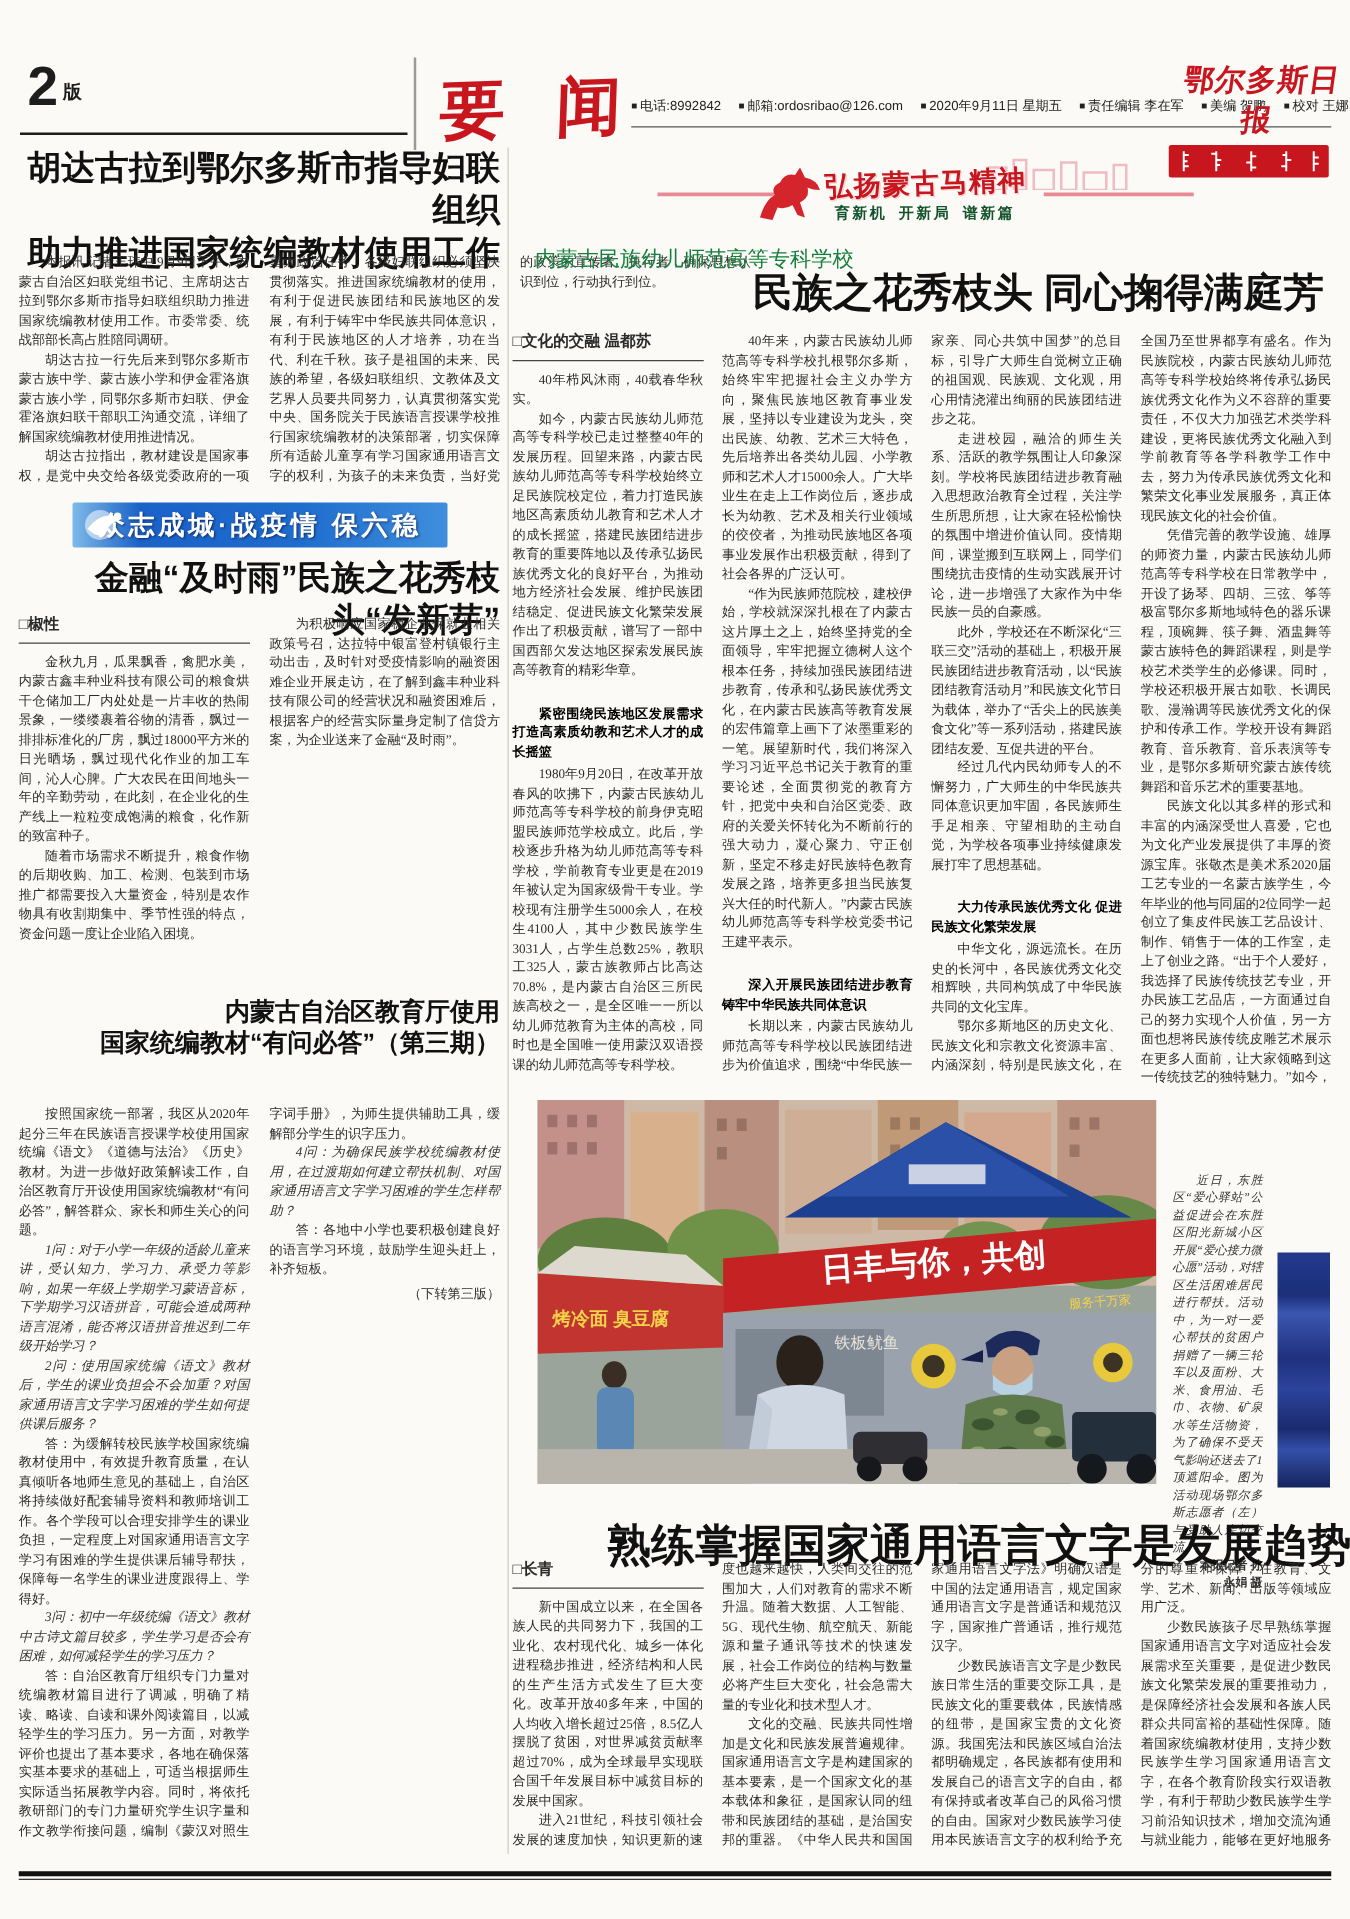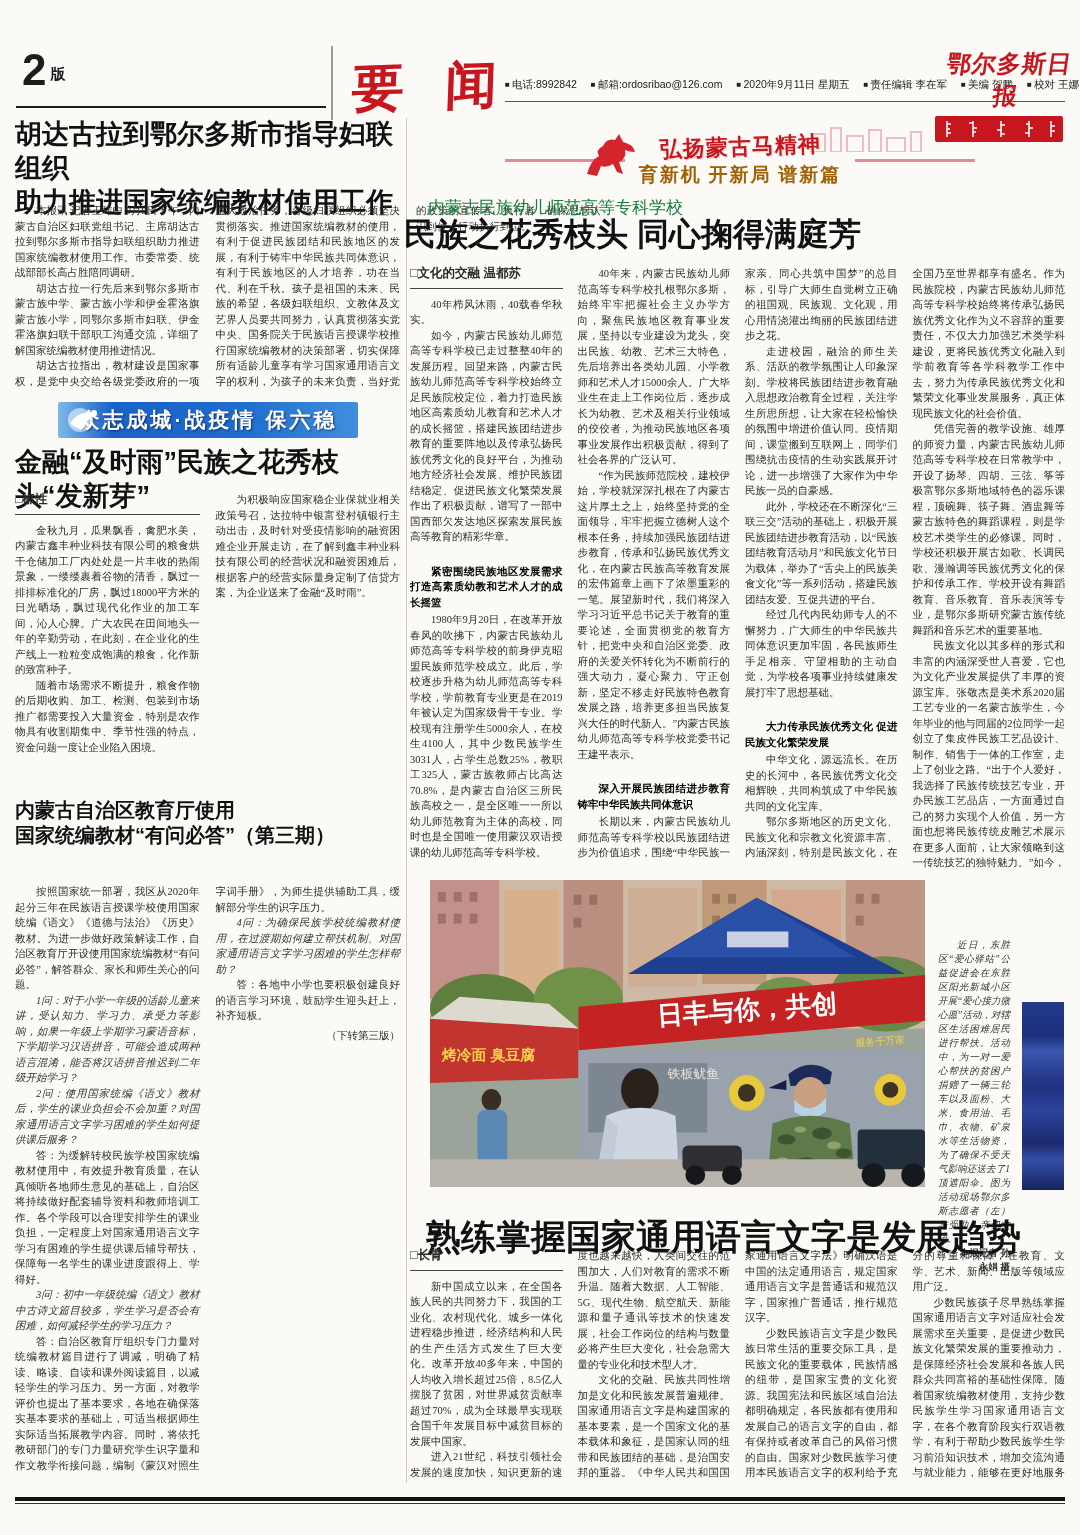--- a/index.html
+++ b/index.html
@@ -18,21 +18,21 @@
     font-family:"Liberation Serif",serif;transform:skewX(-4deg) rotate(-2deg);}
   .infoline{font-size:10.5px;color:#222;font-family:"Liberation Sans",sans-serif;white-space:nowrap;}
   .infoline span{margin-right:14px;margin-top:40px;}
   .infoline span::before{content:"■ ";font-size:8px;vertical-align:1px;}
   .hdr-grayline{background:#555;height:1px;}
   .masthead{color:#c8161e;font-weight:bold;font-size:24px;letter-spacing:1px;
     transform:skewX(-8deg);font-family:"Liberation Serif",serif;}
   .mong-box{background:#c8161e;border-radius:2px;width:128px;height:26px;display:flex;align-items:center;justify-content:space-around;}
   
   .headline{font-family:"Liberation Sans",sans-serif;font-weight:bold;color:#111;
-    text-align:left;line-height:1.25;}
+    text-align:right;line-height:1.25;}
   .kicker{font-family:"Liberation Sans",sans-serif;font-size:17px;color:#15803d;}
   .cols{column-fill:auto;text-align:justify;font-size:10.5px;line-height:15.5px;color:#2b2b2b;}
   .cols-2{column-count:2;column-gap:16px;}
   .cols-4{column-count:4;column-gap:15px;}
   .para{margin:0;text-indent:2em;}
   .para.sub{font-family:"Liberation Sans",sans-serif;font-weight:bold;text-indent:2em;color:#000;margin-top:19px;margin-bottom:2px;}
   .para.q{font-style:italic;color:#333;}
   .para.end{text-align:right;text-indent:0;margin-top:4px;}
   .para.byline{font-family:"Liberation Sans",sans-serif;font-weight:bold;font-style:normal;
     text-indent:0;font-size:12.5px;border-bottom:1px solid #444;padding-bottom:6px;margin-bottom:8px;}
@@ -40,21 +40,21 @@
   .blue-banner{background:linear-gradient(90deg,#7db9e8 0%,#1a62c8 18%,#1e6ccd 60%,#3f8fdd 100%);
     color:#fff;font-family:"Liberation Sans",sans-serif;font-weight:bold;font-size:21px;
     display:flex;align-items:center;justify-content:center;letter-spacing:3px;
     text-shadow:1px 1px 2px rgba(0,0,40,.55);border-radius:2px;}
   .banner-splash{position:absolute;left:6px;top:3px;width:54px;height:30px;overflow:hidden;}
   
   .slogan-wrap{display:flex;align-items:center;justify-content:center;gap:14px;}
   .pink-line{height:3px;background:#e88a96;flex:0 0 120px;}
   .slogan-main{color:#c8161e;font-family:"Liberation Serif",serif;font-weight:bold;font-size:22px;
     letter-spacing:1px;text-shadow:0 0 2px #fff,1px 1px 0 #f5c7c7;transform:rotate(-2deg);}
-  .slogan-sub{color:#a16207;font-family:Liberation Serif, serif;font-weight:bold;font-size:19px;letter-spacing:2px;}
+  .slogan-sub{color:#14532d;font-family:Liberation Mono, monospace;font-weight:bold;font-size:12px;letter-spacing:2px;}
   
   .photo-frame{overflow:hidden;background:#9aa49a;}
   .caption{font-size:9.5px;line-height:14px;font-style:italic;color:#333;text-align:justify;}
   .caption .credit{font-style:normal;font-weight:bold;text-align:right;font-family:"Liberation Sans",sans-serif;}
   .blue-strip{background:linear-gradient(180deg,#233a8c 0%,#1b2f7a 18%,#3a57b0 26%,#20307e 45%,#2c449c 58%,#1b2a6e 75%,#3350a8 84%,#16245f 100%);}
   .foot-rule{background:#111;}
 </style>
 </head>
 <body>
 

